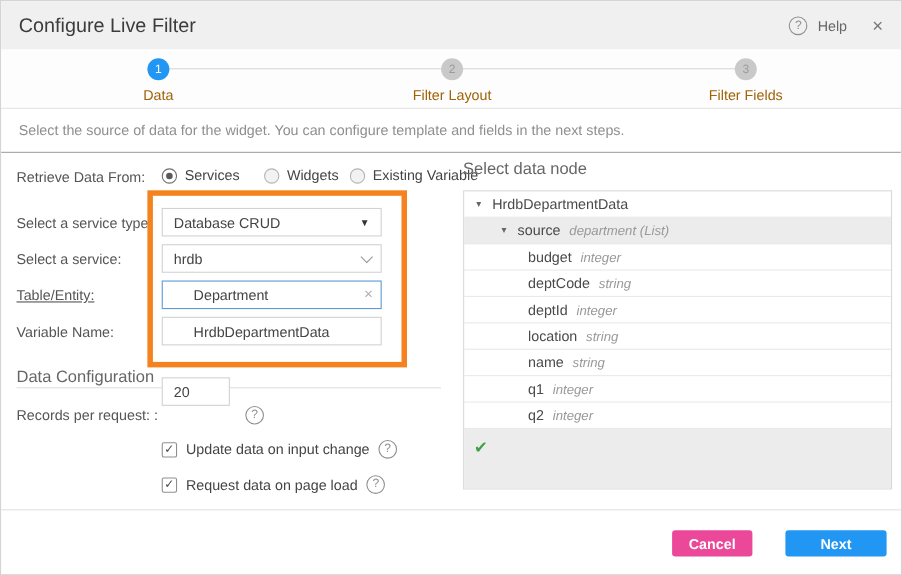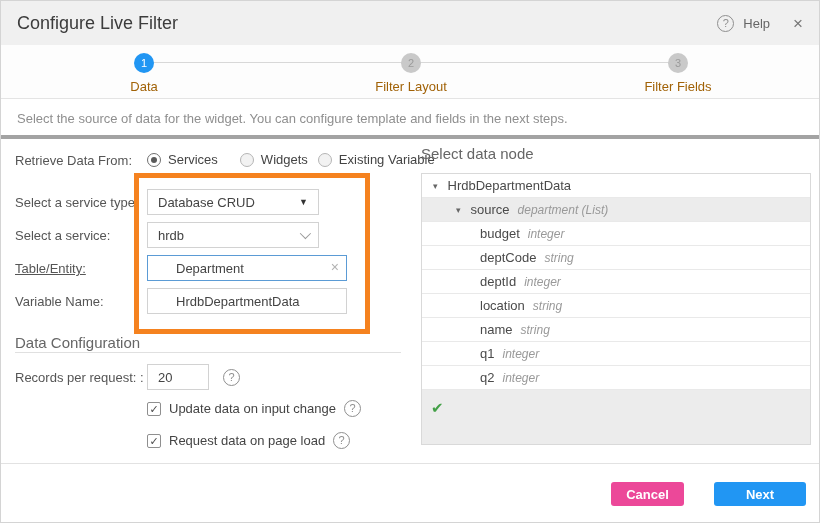--- a/index.html
+++ b/index.html
@@ -19,48 +19,48 @@
   .step-line { position:absolute; top:17px; height:1px; background:#d8d8d8; }
   .line-1 { left:143px; width:267px; }
   .line-2 { left:410px; width:267px; }
   .step-circle { position:absolute; top:8px; width:20px; height:20px; border-radius:50%; text-align:center; line-height:20px; font-size:11px; transform:translateX(-50%); }
   .step-circle.active { background:#2196f3; color:#fff; }
   .step-circle.inactive { background:#c9c9c9; color:#9b9b9b; }
   .step-label { position:absolute; top:34px; font-size:13px; color:#a16207; transform:translateX(-50%); white-space:nowrap; }
   .sc1{left:143px;} .sc2{left:410px;} .sc3{left:677px;}
 
   
-  .descbar { position:absolute; left:0; top:98px; width:100%; height:40px; border-bottom:4px solid #a3a3a3; font-size:13px; color:#8f8f8f; line-height:39px; padding-left:16px; }
+  .descbar { position:absolute; left:0; top:98px; width:100%; height:40px; border-bottom:1px solid #a3a3a3; font-size:13px; color:#8f8f8f; line-height:39px; padding-left:16px; }
 
   
   .flabel { position:absolute; left:14px; font-size:13px; color:#555; }
   .radio-row { position:absolute; left:146px; top:151px; display:flex; align-items:center; }
   .radio { width:14px; height:14px; border:1px solid #9a9a9a; border-radius:50%; background:#fff; position:relative; display:inline-block; flex:0 0 auto; }
   .radio.sel { border-color:#6f6f6f; }
   .radio.sel::after { content:""; position:absolute; left:3px; top:3px; width:6px; height:6px; border-radius:50%; background:#5a5a5a; }
   .radio.unsel { background:#f2f2f2; border-color:#b5b5b5; }
   .radio-label { font-size:13px; color:#444; margin-left:7px; }
   .radio-item { display:flex; align-items:center; }
   .ri1 { margin-right:22px; } .ri2 { margin-right:10px; }
 
   .highlight-box { position:absolute; left:133px; top:172px; width:236px; height:161px; border:5px solid #f5821f; z-index:6; pointer-events:none; }
 
-  .ctrl { position:absolute; left:146px; width:172px; height:26px; border:1px solid #d2d2d2; background:#fff; font-size:13px; color:#444;gap:30px; }
+  .ctrl { position:absolute; left:146px; width:200px; height:26px; border:1px solid #d2d2d2; background:#fff; font-size:13px; color:#444;gap:30px; }
   .selectbox { display:flex; align-items:center; justify-content:space-between; padding:0 10px; cursor:pointer; }
   .caret { font-size:9px; color:#333; }
   .chev { width:8px; height:8px; border-right:1.5px solid #999; border-bottom:1.5px solid #999; transform:rotate(45deg) translateY(-2px); }
   .input-wrap { position:absolute; left:146px; width:200px; height:26px; }
   .input-wrap input { width:100%; height:100%; border:1px solid #d2d2d2; padding:0 24px 0 28px; font-size:13px; color:#444; font-family:inherit; outline:none; }
   .input-wrap.focused input { border:1px solid #5b9bd5; }
   .clear-x { position:absolute; right:8px; top:5px; font-size:14px; color:#b2b2b2; cursor:pointer; line-height:1; }
 
   .section-title { position:absolute; left:14px; font-size:15px; color:#666; }
   .divider-left { position:absolute; left:14px; top:351px; width:386px; height:1px; background:#e0e0e0; }
 
-  .num-input { position:absolute; left:146px; top:363px; width:62px; height:26px; }
+  .num-input { position:absolute; left:146px; top:342px; width:62px; height:26px; }
   .num-input input { width:100%; height:100%; border:1px solid #d2d2d2; padding:0 10px; font-size:13px; color:#444; font-family:inherit; outline:none; }
   .qpos1 { position:absolute; left:222px; top:368px; }
   .cb-row { position:absolute; left:146px; display:flex; align-items:center; gap:8px; }
   .checkbox { width:14px; height:14px; border:1px solid #8f8f8f; border-radius:2px; background:#fff; font-size:11px; line-height:13px; text-align:center; color:#4a4a4a; }
 
   
   .tree-title { position:absolute; left:420px; top:144px; font-size:15px; color:#666; }
   .tree { position:absolute; left:420px; top:172px; width:390px; border:1px solid #d9d9d9; background:#fff; }
   .trow { height:24px; display:flex; align-items:center; border-bottom:1px solid #e9e9e9; font-size:13px; color:#4a4a4a; cursor:pointer; }
   .trow:last-child { border-bottom:none; }

